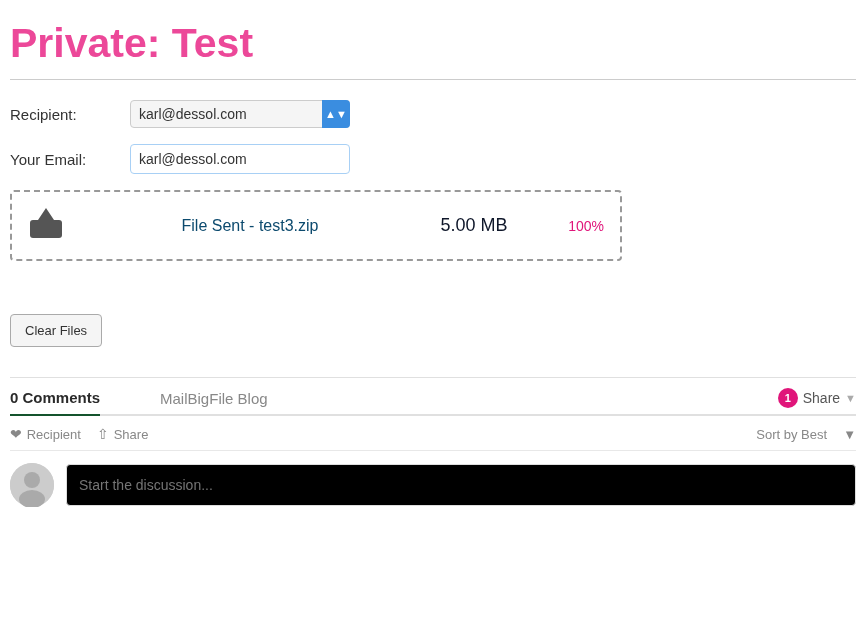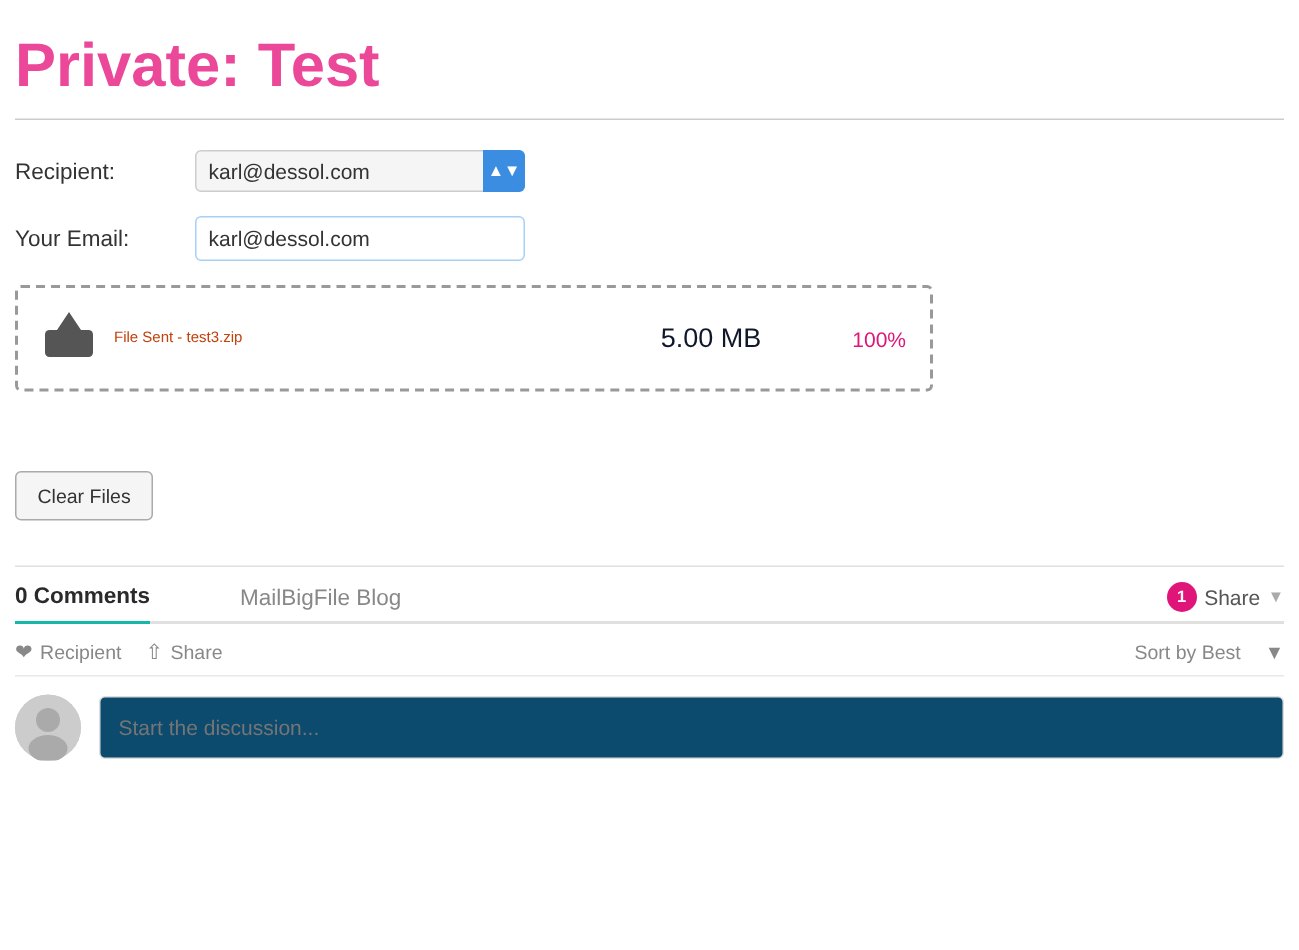--- a/index.html
+++ b/index.html
@@ -113,24 +113,25 @@
       width: 36px;
       height: 36px;
     }
     .file-info {
       display: flex;
       align-items: center;
       flex: 1;
       gap: 0;
     }
     .file-name {
-      color: #c2410c;
-      font-size: 10px;
+      color: #0c4a6e;
+      font-size: 16px;
       font-weight: 500;
       flex: 1;
+      text-align: center;
     }
     .file-size {
       color: #0f172a;
       font-size: 18px;
       width: 100px;
       text-align: center;
     }
     .file-progress {
       color: #e0157a;
       font-size: 14px;
@@ -155,21 +156,21 @@
     .comments-header {
       display: flex;
       align-items: center;
       padding: 10px 0 6px 0;
       border-bottom: 2px solid #e0e0e0;
     }
     .comments-tab {
       font-size: 15px;
       font-weight: 700;
       color: #2a2a2a;
-      border-bottom: 2px solid #14b8a6;
+      border-bottom: 2px solid #14532d;
       margin-bottom: -8px;
       padding-bottom: 8px;
       margin-right: 20px;
     }
     .blog-tab {
       font-size: 15px;
       color: #888;
       margin-bottom: -8px;
       padding-bottom: 8px;
       margin-left: 40px;
@@ -249,21 +250,21 @@
       width: 44px;
       height: 44px;
     }
     .comment-input {
       flex: 1;
       border: 1px solid #ddd;
       border-radius: 4px;
       padding: 10px 12px;
       font-size: 14px;
       color: #aaa;
-      background: #0c4a6e;
+      background: #000000;
       height: 42px;
     }
   </style>
 </head>
 <body>
 
 <div class="page-container">
 
   <h1 class="page-title">Private: Test</h1>
   <hr class="divider">

